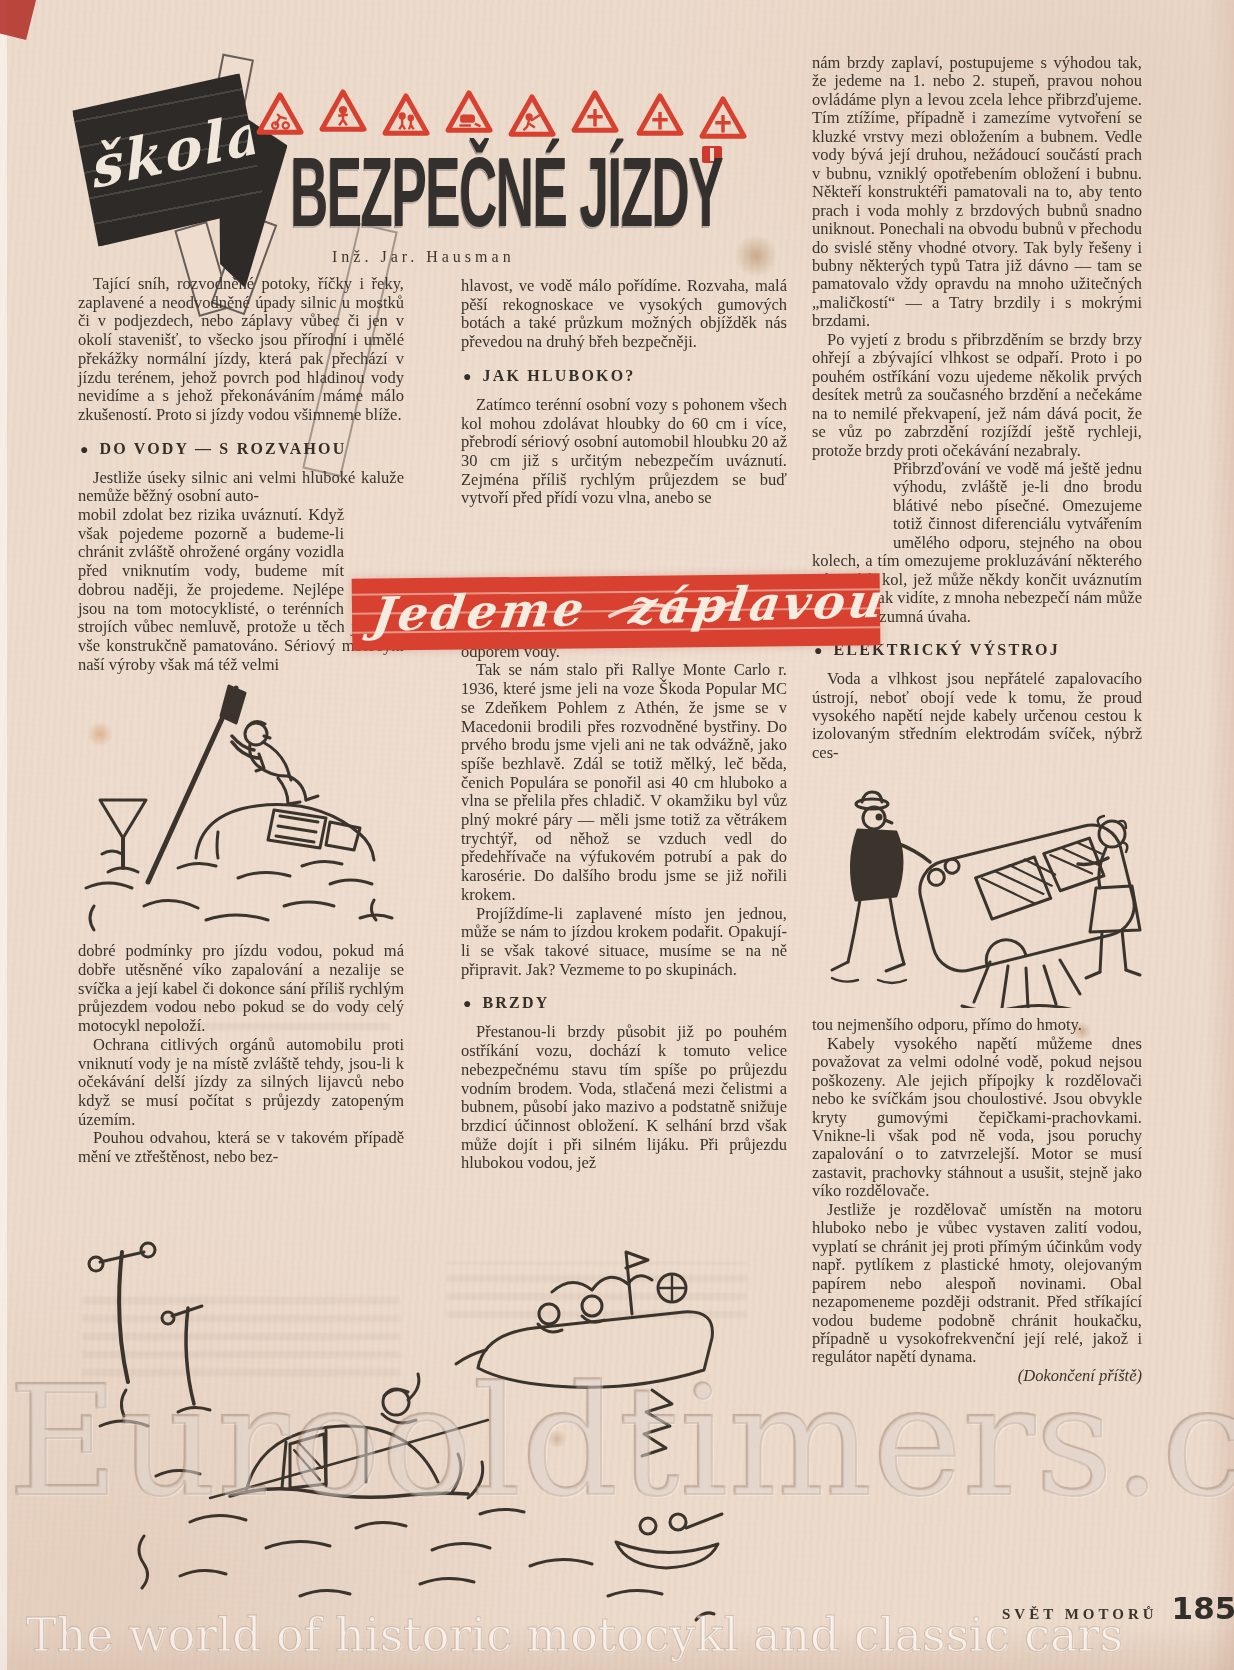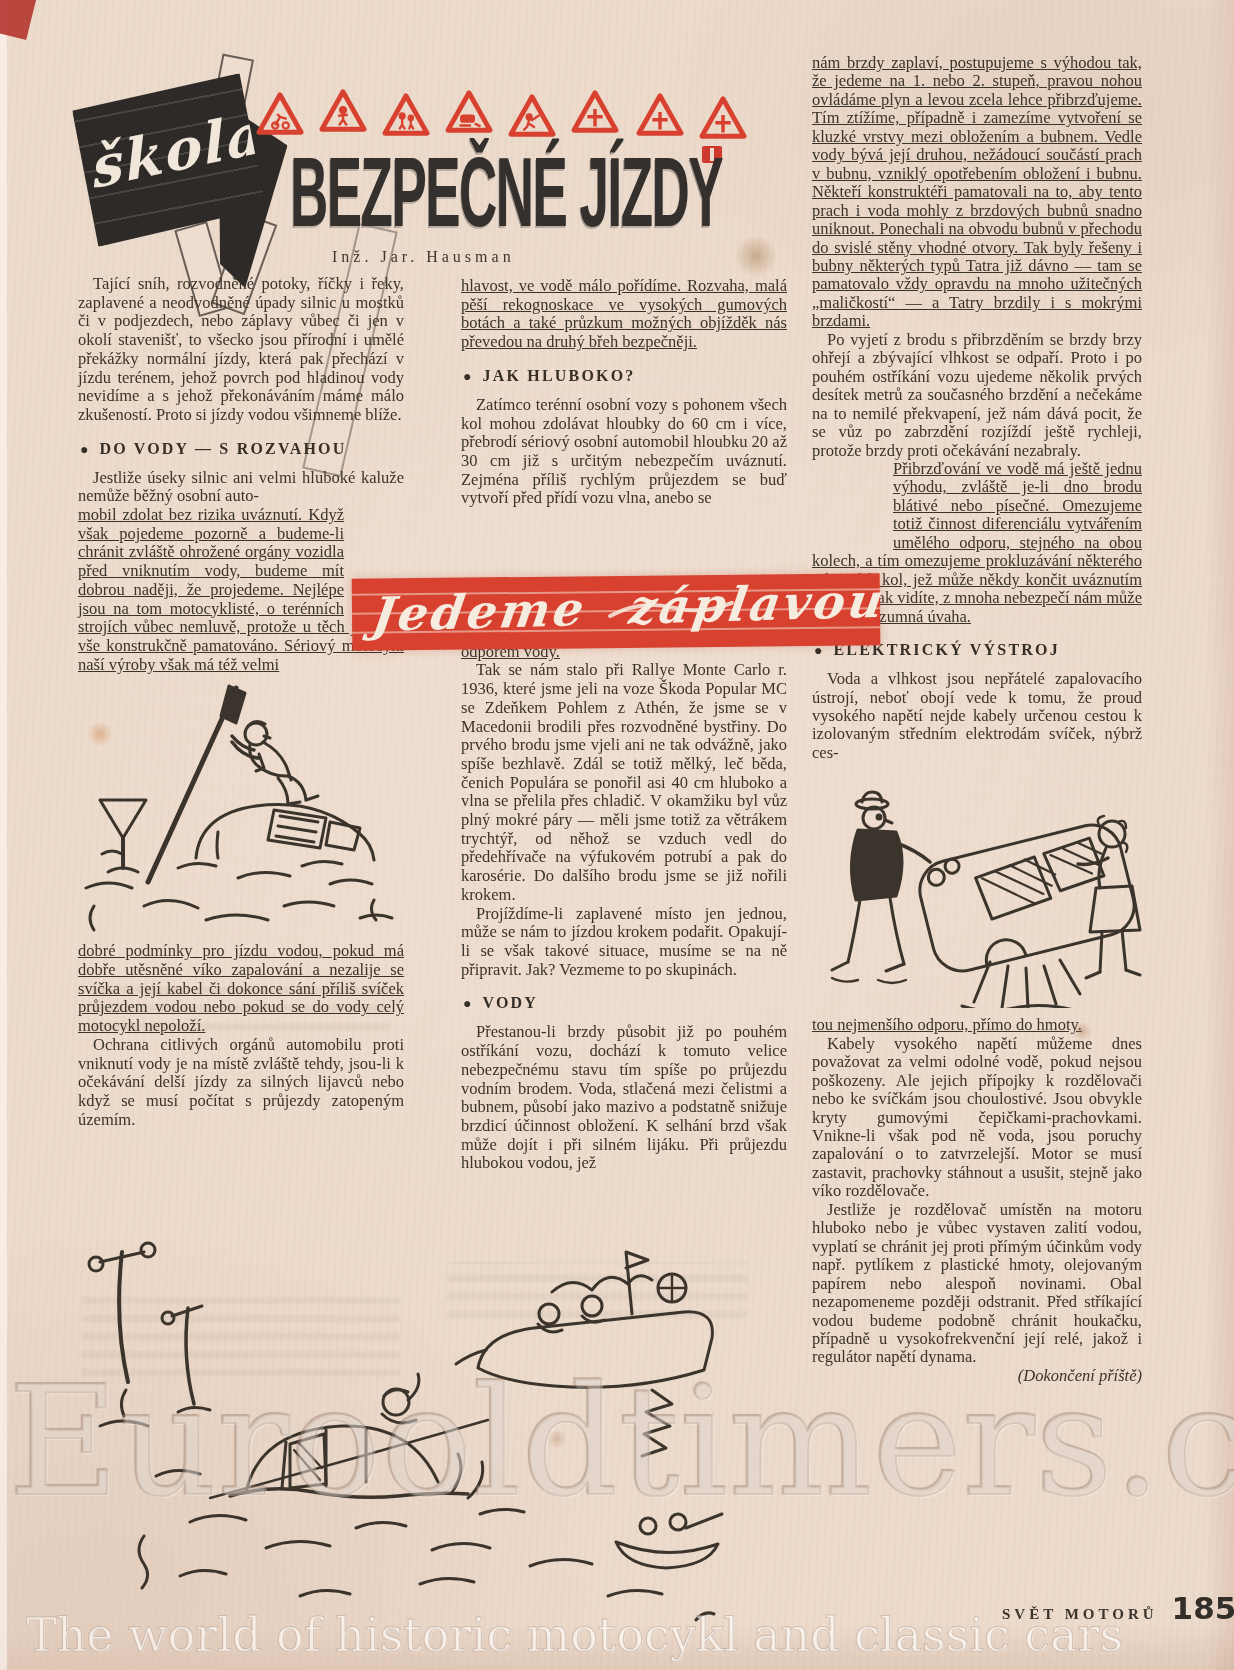--- a/index.html
+++ b/index.html
@@ -42,21 +42,21 @@
     transform:scale(.78,1.45);transform-origin:left top;
     text-shadow:1px 1px 0 rgba(236,218,206,.35), -1px 1px 0 rgba(52,48,45,.4);}
   .author{position:absolute;left:332px;top:248px;font:16px "Liberation Serif",serif;letter-spacing:4px;color:#3e3730;z-index:2;}
 
   
   .col{position:absolute;width:326px;font-size:16.5px;line-height:18.7px;color:#3a332b;text-align:justify;z-index:2;}
   #col1{left:78px;top:275px;}
   #col2{left:461px;top:277px;}
   #col3{left:812px;top:54px;width:330px;line-height:18.45px;}
   .col p{margin:0;text-indent:15px;}
-  .col p.noind{text-indent:0;text-decoration:underline;}
+  .col p.noind{text-indent:0;}
   .sec{margin:14px 0 9px 2px;font:700 16px/20px "Liberation Serif",serif;letter-spacing:2.2px;color:#352f28;white-space:nowrap;}
   .sec .bullet{font-size:14px;margin-right:11px;letter-spacing:0;}
   .fl-r{float:right;width:52px;height:112px;margin-left:8px;}
   .fl-l{float:left;width:72px;height:92px;margin-right:9px;}
   .gap{height:116px;}
   .cartoon{margin:8px 0;}
   .cartoon svg{display:block;}
   .ink{stroke:#3b342c;fill:none;stroke-width:3;stroke-linecap:round;stroke-linejoin:round;}
   .cont-note{text-align:right;font-style:italic;text-indent:0;margin-top:-18.45px;}
 
@@ -220,33 +220,34 @@
           <path d="M30,190 q14,-8 30,0"></path>
         </g>
         <g class="ink" stroke-width="2.5">
           <path d="M8,206 q22,-10 46,0 M66,224 q26,-12 54,2 M128,238 q30,-10 62,0"></path>
           <path d="M206,224 q24,-8 50,0 M252,202 q20,-8 42,0 M282,236 q16,-6 32,0"></path>
           <path d="M100,186 q18,-8 38,-2 M160,196 q24,-10 52,-2 M224,184 q20,-8 40,-2"></path>
           <path d="M16,224 q-8,12 0,24 M24,172 q10,-6 20,0 M296,218 q-6,10 2,20"></path>
         </g>
       </svg>
     </div>
-    <p class="noind">dobré podmínky pro jízdu vodou, pokud má dobře utěsněné víko zapalování a nezalije se svíčka a její kabel či dokonce sání příliš svíček průjezdem vodou nebo pokud se do vody celý motocykl nepoloží.</p>
+    <p class="noind">dobré podmínky pro jízdu vodou, pokud má dobře utěsněné víko zapalování a nezalije se svíčka a její kabel či dokonce sání příliš rychlým průjezdem vodou nebo pokud se do vody celý motocykl nepoloží.</p>
     <p>Ochrana citlivých orgánů automobilu proti vniknutí vody je na místě zvláště tehdy, jsou-li k očekávání delší jízdy za silných lijavců nebo když se musí počítat s průjezdy zatopeným územím.</p>
+    <p>Pouhou odvahou, která se v takovém případě mění ve ztřeštěnost, nebo bez-</p>
   </div>
 
   <div class="col" id="col2">
     <p class="noind">hlavost, ve vodě málo pořídíme. Rozvaha, malá pěší rekognoskace ve vysokých gumových botách a také průzkum možných objížděk nás převedou na druhý břeh bezpečněji.</p>
     <div class="sec"><span class="bullet">●</span><span>JAK HLUBOKO?</span></div>
     <p>Zatímco terénní osobní vozy s pohonem všech kol mohou zdolávat hloubky do 60 cm i více, přebrodí sériový osobní automobil hloubku 20 až 30 cm již s určitým nebezpečím uváznutí. Zejména příliš rychlým průjezdem se buď vytvoří před přídí vozu vlna, anebo se</p>
     <div class="gap"></div>
     <p class="noind">vůz může uchýlit od žádaného směru vzniklým odporem vody.</p>
     <p>Tak se nám stalo při Rallye Monte Carlo r. 1936, které jsme jeli na voze Škoda Popular MC se Zdeňkem Pohlem z Athén, že jsme se v Macedonii brodili přes rozvodněné bystřiny. Do prvého brodu jsme vjeli ani ne tak odvážně, jako spíše bezhlavě. Zdál se totiž mělký, leč běda, čenich Populára se ponořil asi 40 cm hluboko a vlna se přelila přes chladič. V okamžiku byl vůz plný mokré páry — měli jsme totiž za větrákem trychtýř, od něhož se vzduch vedl do předehřívače na výfukovém potrubí a pak do karosérie. Do dalšího brodu jsme se již nořili krokem.</p>
     <p>Projíždíme-li zaplavené místo jen jednou, může se nám to jízdou krokem podařit. Opakují-li se však takové situace, musíme se na ně připravit. Jak? Vezmeme to po skupinách.</p>
-    <div class="sec"><span class="bullet">●</span><span>VODY</span></div>
+    <div class="sec"><span class="bullet">●</span><span>BRZDY</span></div>
     <p>Přestanou-li brzdy působit již po pouhém ostříkání vozu, dochází k tomuto velice nebezpečnému stavu tím spíše po průjezdu vodním brodem. Voda, stlačená mezi čelistmi a bubnem, působí jako mazivo a podstatně snižuje brzdicí účinnost obložení. K selhání brzd však může dojít i při silném lijáku. Při průjezdu hlubokou vodou, jež</p>
   </div>
 
   <div class="col" id="col3">
     <p class="noind">nám brzdy zaplaví, postupujeme s výhodou tak, že jedeme na 1. nebo 2. stupeň, pravou nohou ovládáme plyn a levou zcela lehce přibrzďujeme. Tím ztížíme, případně i zamezíme vytvoření se kluzké vrstvy mezi obložením a bubnem. Vedle vody bývá její druhou, nežádoucí součástí prach v bubnu, vzniklý opotřebením obložení i bubnu. Někteří konstruktéři pamatovali na to, aby tento prach i voda mohly z brzdových bubnů snadno uniknout. Ponechali na obvodu bubnů v přechodu do svislé stěny vhodné otvory. Tak byly řešeny i bubny některých typů Tatra již dávno — tam se pamatovalo vždy opravdu na mnoho užitečných „maličkostí“ — a Tatry brzdily i s mokrými brzdami.</p>
     <p>Po vyjetí z brodu s přibrzděním se brzdy brzy ohřejí a zbývající vlhkost se odpaří. Proto i po pouhém ostříkání vozu ujedeme několik prvých desítek metrů za současného brzdění a nečekáme na to nemilé překvapení, jež nám dává pocit, že se vůz po zabrzdění rozjíždí ještě rychleji, protože brzdy proti očekávání nezabraly.</p>
     <p class="noind"><span class="fl-l"></span><span>Přibrzďování ve vodě má ještě jednu výhodu, zvláště je-li dno brodu blátivé nebo písečné. Omezujeme totiž činnost diferenciálu vytvářením umělého odporu, stejného na obou kolech, a tím omezujeme prokluzávání některého z hnacích kol, jež může někdy končit uváznutím v brodu. Jak vidíte, z mnoha nebezpečí nám může pomoci rozumná úvaha.</span></p>
     <div class="sec"><span class="bullet">●</span><span>ELEKTRICKÝ VÝSTROJ</span></div>
     <p>Voda a vlhkost jsou nepřátelé zapalovacího ústrojí, neboť obojí vede k tomu, že proud vysokého napětí nejde kabely určenou cestou k izolovaným středním elektrodám svíček, nýbrž ces-</p>
     <div class="cartoon">

